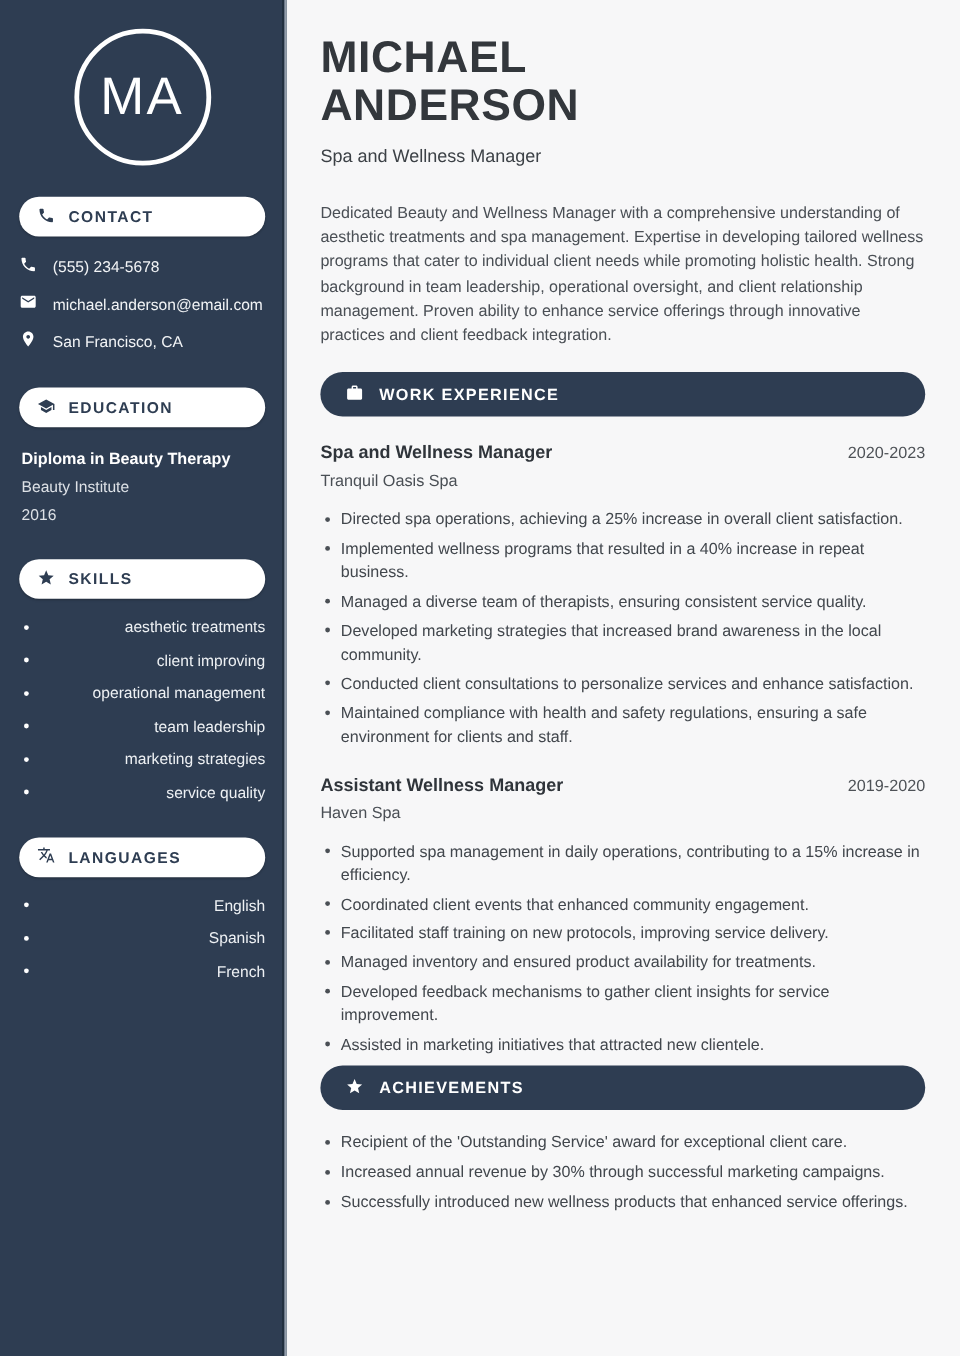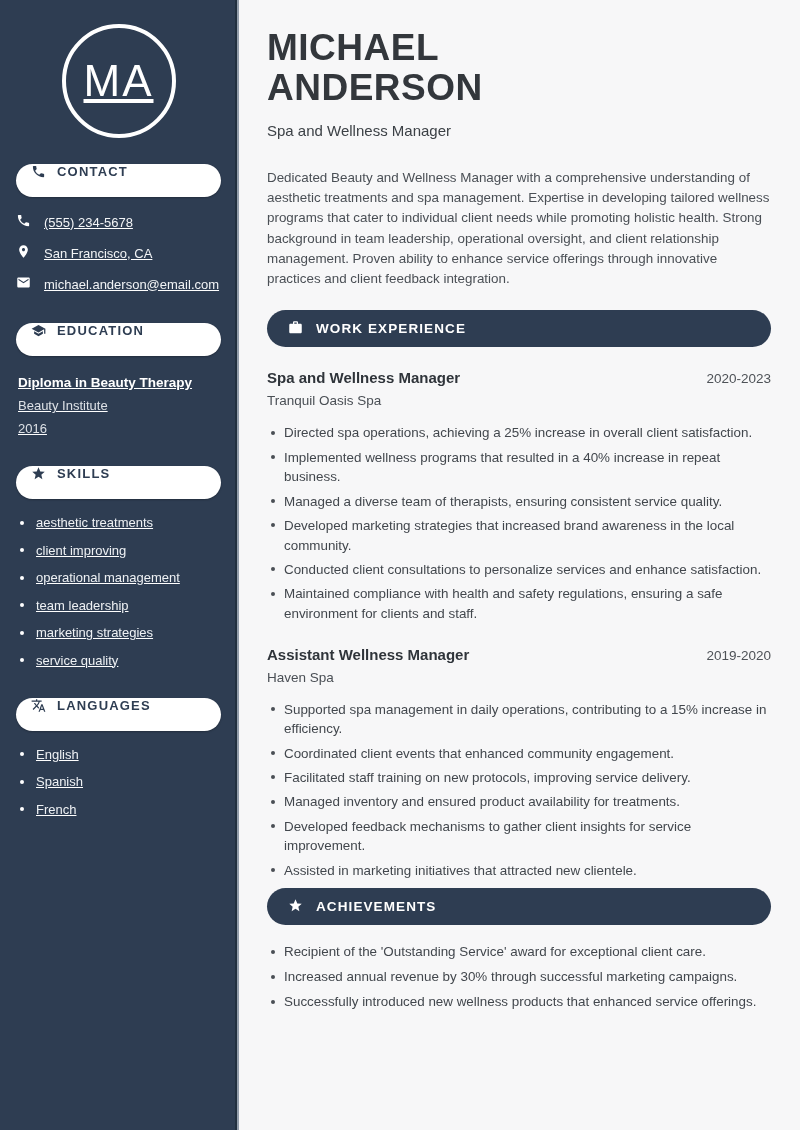--- a/index.html
+++ b/index.html
@@ -8,45 +8,44 @@
   .page {
     width:800px; height:1130px; display:flex; background:#f7f7f8;
     margin:0 auto; overflow:hidden;
   }
 
   
   .sidebar {
     width:239px; flex:0 0 239px; background:#2e3d52; color:#fff;
     padding:0 16px; border-right:2px solid #939eab;
     box-shadow:inset -2px 0 0 #22303f;
-    text-decoration:underline;
   }
   .avatar {
     width:114px; height:114px; border:4px solid #fff; border-radius:50%;
     margin:24px auto 0; display:flex; align-items:center; justify-content:center;
     font-size:44px; font-weight:500; letter-spacing:2px; color:#fff;
   }
   .pill-side {
     background:#fff; color:#2e3d52; border-radius:17px; height:33px;
-    display:flex; align-items:flex-start; gap:11px; padding:0 15px;
+    display:flex; align-items:center; gap:11px; padding:0 15px;
     font-weight:bold; font-size:13px; letter-spacing:1.2px;
     box-shadow:0 1px 2px rgba(0,0,0,.25);
   }
   .pill-side svg { width:15px; height:15px; flex:0 0 15px; }
   .m-contact { margin-top:26px; }
   .m-section { margin-top:30px; }
   .contact-list { margin-top:16px; display:flex; flex-direction:column; gap:13px; }
   .contact-row { display:flex; align-items:center; gap:13px; font-size:13px; color:#f2f4f6; }
   .contact-row svg { width:15px; height:15px; flex:0 0 15px; fill:#fff; }
   .edu-block { margin-top:19px; padding-left:2px; }
   .edu-degree { font-size:13.5px; font-weight:bold; color:#fff; }
   .edu-line { font-size:13px; color:#dde1e6; margin-top:8px; }
   .dot-list { list-style:none; margin-top:16px; padding-left:4px; }
   .dot-list li {
-    font-size:13px; color:#eef1f4; margin-bottom:12.5px; padding-left:16px; position:relative;
+    font-size:13px; color:#eef1f4; margin-bottom:12.5px; padding-left:16px; position:relative;text-align:right;
   }
   .dot-list li::before {
     content:""; position:absolute; left:0; top:5.5px; width:4px; height:4px;
     border-radius:50%; background:#fff;
   }
 
   
   .content { flex:1; padding:28px 29px 0 28px; }
   .name { font-size:37px; line-height:40px; font-weight:bold; color:#33373c; letter-spacing:.5px; }
   .job-subtitle { margin-top:14px; font-size:15px; color:#3c4146; }
@@ -101,32 +100,32 @@
         <span>
           <svg viewBox="0 0 24 24">
               <path d="M6.62 10.79c1.44 2.83 3.76 5.14 6.59 6.59l2.2-2.2c.27-.27.67-.36 1.02-.24 1.12.37 2.33.57 3.57.57.55 0 1 .45 1 1V20c0 .55-.45 1-1 1-9.39 0-17-7.61-17-17 0-.55.45-1 1-1h3.5c.55 0 1 .45 1 1 0 1.25.2 2.45.57 3.57.11.35.03.74-.25 1.02l-2.2 2.2z"></path>
             </svg>
         </span>
         <span>(555) 234-5678</span>
       </div>
       <div class="contact-row">
         <span>
           <svg viewBox="0 0 24 24">
+              <path d="M20 4H4c-1.1 0-1.99.9-1.99 2L2 18c0 1.1.9 2 2 2h16c1.1 0 2-.9 2-2V6c0-1.1-.9-2-2-2zm0 4l-8 5-8-5V6l8 5 8-5v2z"></path>
+            </svg>
+        </span>
+        <span>michael.anderson@email.com</span>
+      </div>
+      <div class="contact-row">
+        <span>
+          <svg viewBox="0 0 24 24">
               <path d="M12 2C8.13 2 5 5.13 5 9c0 5.25 7 13 7 13s7-7.75 7-13c0-3.87-3.13-7-7-7zm0 9.5c-1.38 0-2.5-1.12-2.5-2.5s1.12-2.5 2.5-2.5 2.5 1.12 2.5 2.5-1.12 2.5-2.5 2.5z"></path>
             </svg>
         </span>
         <span>San Francisco, CA</span>
-      </div>
-      <div class="contact-row">
-        <span>
-          <svg viewBox="0 0 24 24">
-              <path d="M20 4H4c-1.1 0-1.99.9-1.99 2L2 18c0 1.1.9 2 2 2h16c1.1 0 2-.9 2-2V6c0-1.1-.9-2-2-2zm0 4l-8 5-8-5V6l8 5 8-5v2z"></path>
-            </svg>
-        </span>
-        <span>michael.anderson@email.com</span>
       </div>
     </div>
 
     <div class="pill-side m-section">
       <span>
         <svg viewBox="0 0 24 24" fill="#2e3d52" width="15" height="15">
             <path d="M5 13.18v4L12 21l7-3.82v-4L12 17l-7-3.82zM12 3L1 9l11 6 9-4.91V17h2V9L12 3z"></path>
           </svg>
       </span>
       <span>EDUCATION</span>

